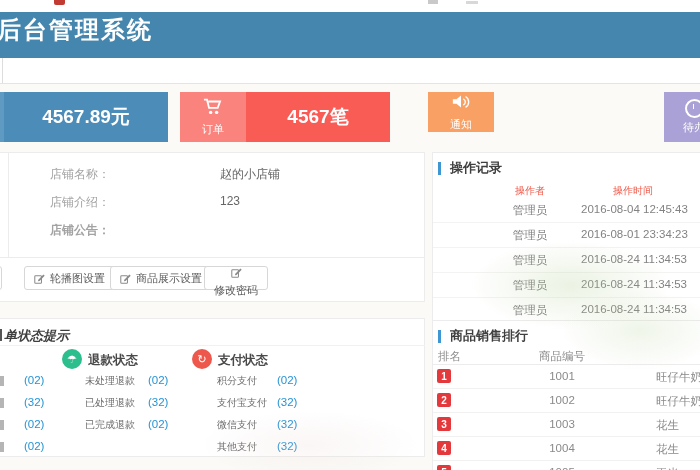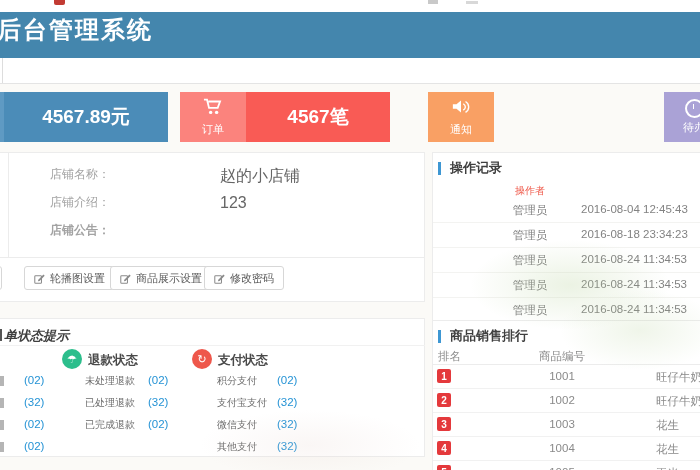--- a/index.html
+++ b/index.html
@@ -25,21 +25,21 @@
     font-size:19px;font-weight:600;color:#fff;white-space:nowrap;}
   .ring{width:15px;height:15px;border:2px solid #fff;border-radius:50%;position:relative;}
   .ring:after{content:"";position:absolute;left:6px;top:3px;width:1.5px;height:5px;background:#fff;}
   
   .panel{background:#fff;border:1px solid #ececec;box-sizing:border-box;}
   .ptitle{font-size:13px;font-weight:bold;color:#3f3f3f;white-space:nowrap;}
   .vbar{width:3px;height:13px;background:#3e97d3;}
   .vline{width:1px;background:#ececec;}
   
   .ilabel{font-size:12px;color:#a3a3a3;white-space:nowrap;}
-  .ivalue{font-size:16px;color:#666;white-space:nowrap;}
+  .ivalue{font-size:12px;color:#666;white-space:nowrap;}
   .setbtn{position:absolute;top:266px;height:24px;display:inline-flex;align-items:center;gap:5px;
     padding:0 9px;background:#fff;border:1px solid #d7d7d7;border-radius:3px;font-size:11px;color:#5a5a5a;
     white-space:nowrap;cursor:pointer;box-sizing:border-box;}
   
   .opcolh{font-size:10px;color:#ef5a4b;text-align:center;white-space:nowrap;}
   .oprow{left:433px;width:279px;height:25px;border-bottom:1px solid #f3f3f1;}
   .oprow span{position:absolute;top:6px;font-size:11.5px;color:#828282;text-align:center;white-space:nowrap;}
   .op-name{left:62px;width:70px;}
   .op-time{left:148px;width:104px;}
   
@@ -86,21 +86,21 @@
             <path d="M2 3h3.4l2.2 9h9.6l2.6-7H7" fill="none" stroke="#fff" stroke-width="2"></path>
             <circle cx="9.4" cy="17" r="1.9" fill="#fff"></circle>
             <circle cx="16" cy="17" r="1.9" fill="#fff"></circle>
           </svg>
       </span>
       <span class="striplbl">订单</span>
     </div>
     <div class="valarea" style="background:#f95b55;">4567笔</div>
   </div>
 
-  <div class="abs card" style="left:428px;width:212px;">
+  <div class="abs card" style="left:428px;width:212px;flex-direction:column;">
     <div class="strip" style="width:66px;background:#f9a064;">
       <span>
         <svg width="22" height="19" viewBox="0 0 24 21">
             <path d="M3 8v5h4l5 4V4L7 8z" fill="#fff"></path>
             <path d="M14.5 7.5c1.4.9 2.3 2 2.3 3.5s-.9 2.6-2.3 3.5" stroke="#fff" stroke-width="1.5" fill="none"></path>
             <path d="M17 5c2.2 1.4 3.5 3.3 3.5 6s-1.3 4.6-3.5 6" stroke="#fff" stroke-width="1.5" fill="none"></path>
           </svg>
       </span>
       <span class="striplbl">通知</span>
     </div>
@@ -139,43 +139,44 @@
       </button>
       <button class="setbtn" style="left: 110px;">
         <span style="display: inline-flex;">
           <svg width="11" height="11" viewBox="0 0 14 14">
             <rect x="1" y="3.5" width="8.5" height="9.5" rx="1" fill="none" stroke="#8a8a8a" stroke-width="1.3"></rect>
             <path d="M5.5 8.5 12 2l1.6 1.6-6.5 6.5-2.1.5z" fill="#8a8a8a"></path>
           </svg>
         </span>
         <span>商品展示设置</span>
       </button>
-      <button class="setbtn" style="left: 204px;">
+      <button class="setbtn" style="left: 204px; flex-direction: column;">
         <span style="display: inline-flex;">
           <svg width="11" height="11" viewBox="0 0 14 14">
             <rect x="1" y="3.5" width="8.5" height="9.5" rx="1" fill="none" stroke="#8a8a8a" stroke-width="1.3"></rect>
             <path d="M5.5 8.5 12 2l1.6 1.6-6.5 6.5-2.1.5z" fill="#8a8a8a"></path>
           </svg>
         </span>
         <span>修改密码</span>
       </button>
     </div>
 
   <div class="abs panel" style="left:432px;top:152px;width:280px;height:170px;"></div>
   <div class="abs vbar" style="left:438px;top:162px;"></div>
   <div class="abs ptitle" style="left:450px;top:159px;">操作记录</div>
   <div class="abs opcolh" style="left:495px;top:184px;width:70px;">操作者</div>
+  <div class="abs opcolh" style="left:581px;top:184px;width:104px;">操作时间</div>
   <div id="op-rows">
       <div class="abs oprow" style="top: 197px;">
         <span class="op-name">管理员</span>
         <span class="op-time">2016-08-04 12:45:43</span>
       </div>
       <div class="abs oprow" style="top: 222px;">
         <span class="op-name">管理员</span>
-        <span class="op-time">2016-08-18 23:34:23</span>
+        <span class="op-time">2016-08-01 23:34:23</span>
       </div>
       <div class="abs oprow" style="top: 247px;">
         <span class="op-name">管理员</span>
         <span class="op-time">2016-08-24 11:34:53</span>
       </div>
       <div class="abs oprow" style="top: 272px;">
         <span class="op-name">管理员</span>
         <span class="op-time">2016-08-24 11:34:53</span>
       </div>
       <div class="abs oprow" style="top: 297px;">

